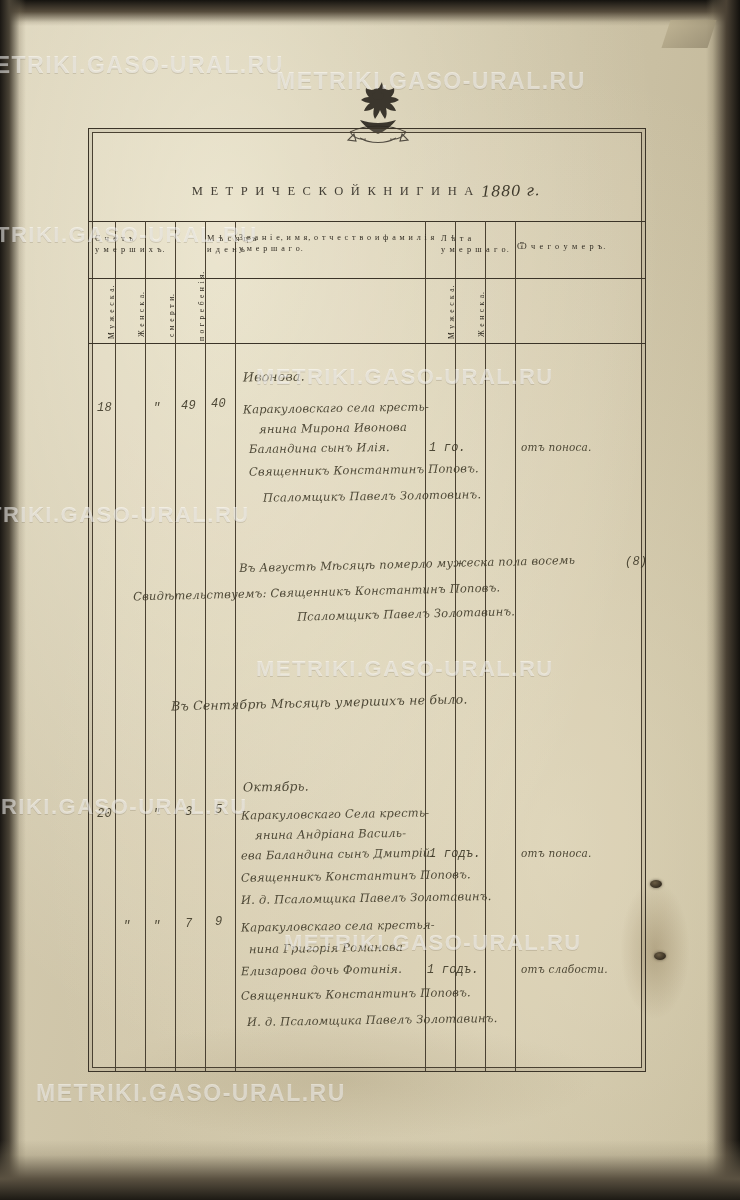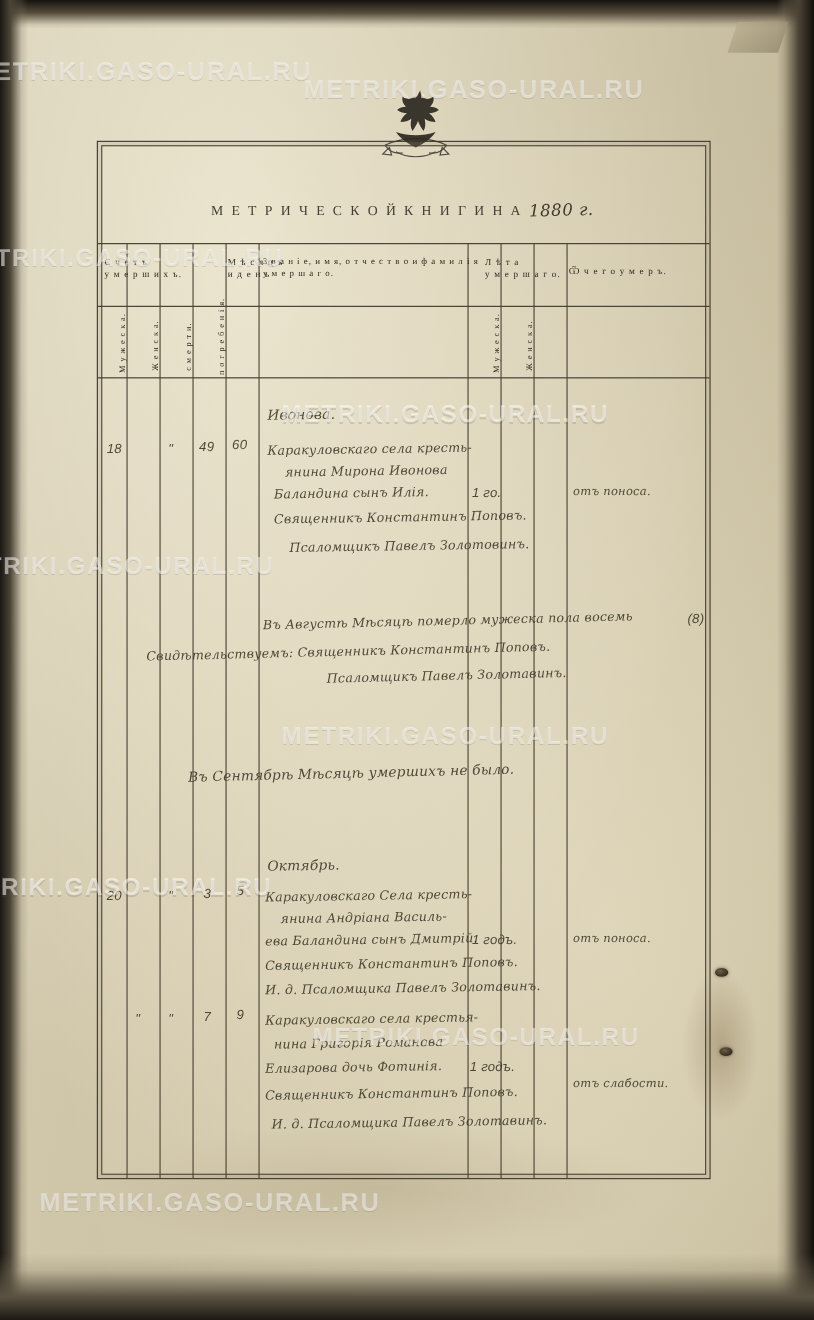--- a/index.html
+++ b/index.html
@@ -145,21 +145,21 @@
     position: absolute;
     color: #3a3524;
     font-family: "DejaVu Serif", serif;
     font-style: italic;
     font-size: 11.5px;
     white-space: nowrap;
     letter-spacing: .2px;
     opacity: .88;
   }
   .hand.sm { font-size: 10.5px; }
-  .hand.num { font-family: Liberation Sans, sans-serif; font-style: italic; font-size: 12px; }
+  .hand.num { font-family: Liberation Mono, monospace; font-style: italic; font-size: 12px; }
   .hand.head { font-size: 12.5px; }
 
   .tilt1 { transform: rotate(-0.9deg); }
   .tilt2 { transform: rotate(-1.4deg); }
 
   
   .wm {
     position: absolute;
     color: rgba(255,255,255,0.52);
     font-family: "Liberation Sans", sans-serif;
@@ -253,21 +253,21 @@
     <div class="vhdr" style="left:78px; top:208px;">с м е р т и.</div>
     <div class="vhdr" style="left:108px; top:212px;">п о г р е б е н і я.</div>
     <div class="vhdr" style="left:358px; top:210px;">М у ж е с к а.</div>
     <div class="vhdr" style="left:388px; top:208px;">Ж е н с к а.</div>
 
     <div class="hand head tilt1" style="left:154px; top:240px;">Ивонова.</div>
 
     <div class="hand num" style="left:8px; top:272px;">18</div>
     <div class="hand num" style="left:64px; top:272px;">"</div>
     <div class="hand num" style="left:92px; top:270px;">49</div>
-    <div class="hand num" style="left:122px; top:268px;">60</div>
+    <div class="hand num" style="left:122px; top:268px;">40</div>
 
     <div class="hand tilt1" style="left:154px; top:272px;">Каракуловскаго села кресть-</div>
     <div class="hand tilt1" style="left:170px; top:292px;">янина Мирона Ивонова</div>
     <div class="hand tilt1" style="left:160px; top:312px;">Баландина сынъ Илія.</div>
     <div class="hand num" style="left:340px; top:312px;text-align:center;">1 го.</div>
     <div class="hand sm" style="left:432px; top:312px;">отъ поноса.</div>
     <div class="hand tilt1" style="left:160px; top:334px;">Священникъ Константинъ Поповъ.</div>
     <div class="hand tilt1" style="left:174px; top:360px;">Псаломщикъ Павелъ Золотовинъ.</div>
 
     <div class="hand tilt2" style="left:150px; top:428px;">Въ Августѣ Мѣсяцѣ померло мужеска пола восемь</div>
@@ -294,21 +294,21 @@
 
     <div class="hand num" style="left:34px; top:790px;">"</div>
     <div class="hand num" style="left:64px; top:790px;">"</div>
     <div class="hand num" style="left:96px; top:788px;">7</div>
     <div class="hand num" style="left:126px; top:786px;">9</div>
 
     <div class="hand tilt1" style="left:152px; top:790px;">Каракуловскаго села крестья-</div>
     <div class="hand tilt1" style="left:160px; top:812px;">нина Григорія Романова</div>
     <div class="hand tilt1" style="left:152px; top:834px;">Елизарова дочь Фотинія.</div>
     <div class="hand num" style="left:338px; top:834px;">1 годъ.</div>
-    <div class="hand sm" style="left:432px; top:834px;margin-top:16px;">отъ слабости.</div>
+    <div class="hand sm" style="left:432px; top:834px;">отъ слабости.</div>
     <div class="hand tilt1" style="left:152px; top:858px;">Священникъ Константинъ Поповъ.</div>
     <div class="hand tilt1" style="left:158px; top:884px;">И. д. Псаломщика Павелъ Золотавинъ.</div>
   </div>
 
   <div class="wm big" style="left:-26px;  top:52px;">METRIKI.GASO-URAL.RU</div>
   <div class="wm big" style="left:276px;  top:68px;">METRIKI.GASO-URAL.RU</div>
   <div class="wm mid" style="left:-40px;  top:222px;">METRIKI.GASO-URAL.RU</div>
   <div class="wm mid" style="left:256px;  top:364px;">METRIKI.GASO-URAL.RU</div>
   <div class="wm mid" style="left:-48px;  top:502px;">METRIKI.GASO-URAL.RU</div>
   <div class="wm mid" style="left:256px;  top:656px;">METRIKI.GASO-URAL.RU</div>

